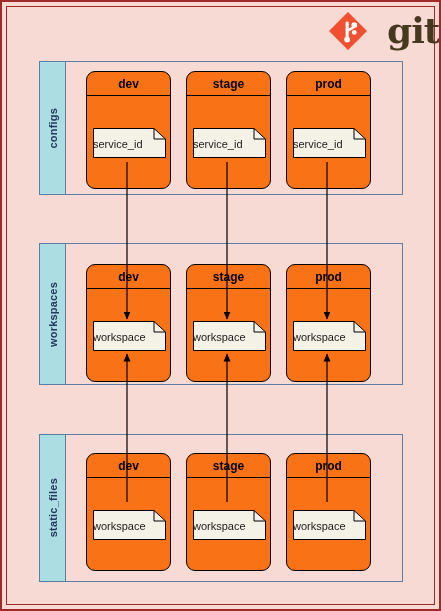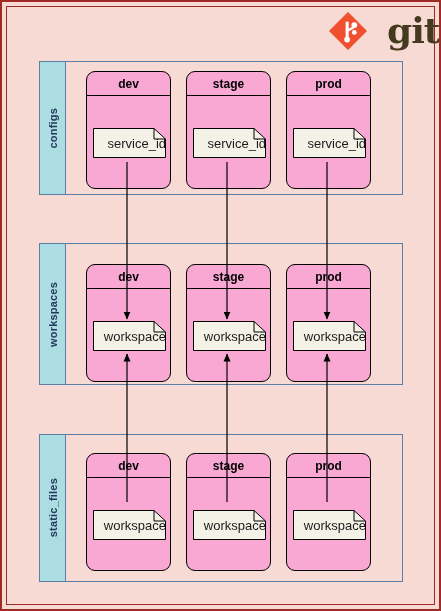--- a/index.html
+++ b/index.html
@@ -84,21 +84,21 @@
     font-weight: bold;
     color: #23395d;
     white-space: nowrap;
     letter-spacing: 0.2px;
   }
 
   
   .env-box {
     position: absolute;
     width: 85px;
-    background: #f9a8d4;
+    background: #f97316;
     border: 1px solid #000000;
     border-radius: 9px;
     box-sizing: border-box;
     overflow: hidden;
   }
   .env-title {
     height: 24px;
     line-height: 24px;
     text-align: center;
     font-size: 12px;
@@ -125,22 +125,22 @@
     left: 0;
     top: 0;
   }
   .doc-label {
     position: absolute;
     left: 0;
     top: 0;
     width: 73px;
     height: 36px;
     line-height: 32px;
-    text-align: right;
-    font-size: 13px;
+    text-align: left;
+    font-size: 11px;
     color: #1a1a1a;
     white-space: nowrap;
   }
 
   
   #connectors {
     position: absolute;
     left: 0;
     top: 0;
     width: 441px;

